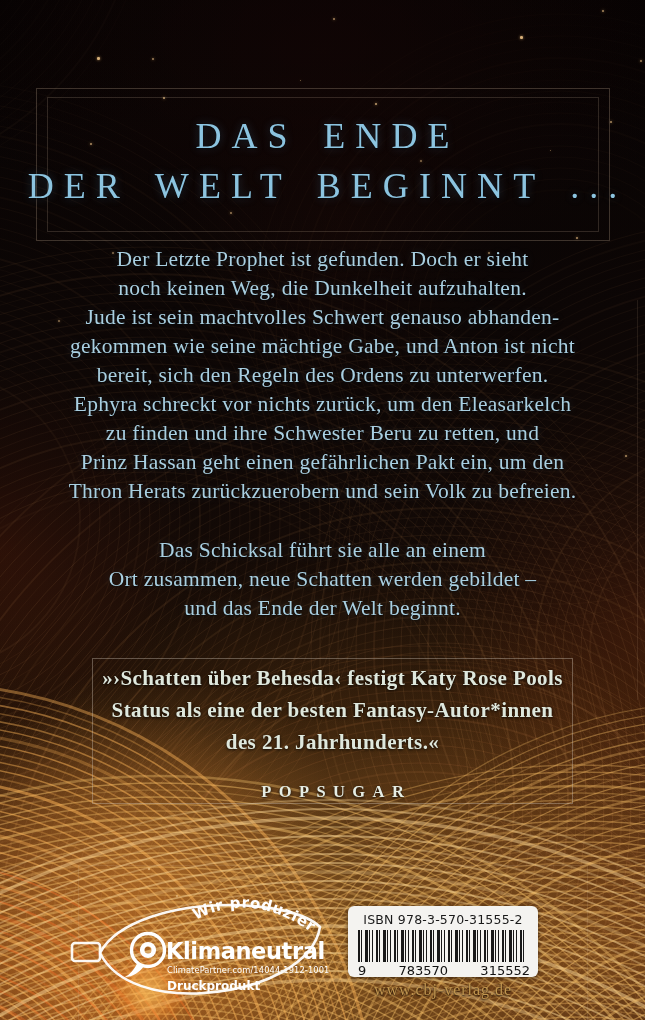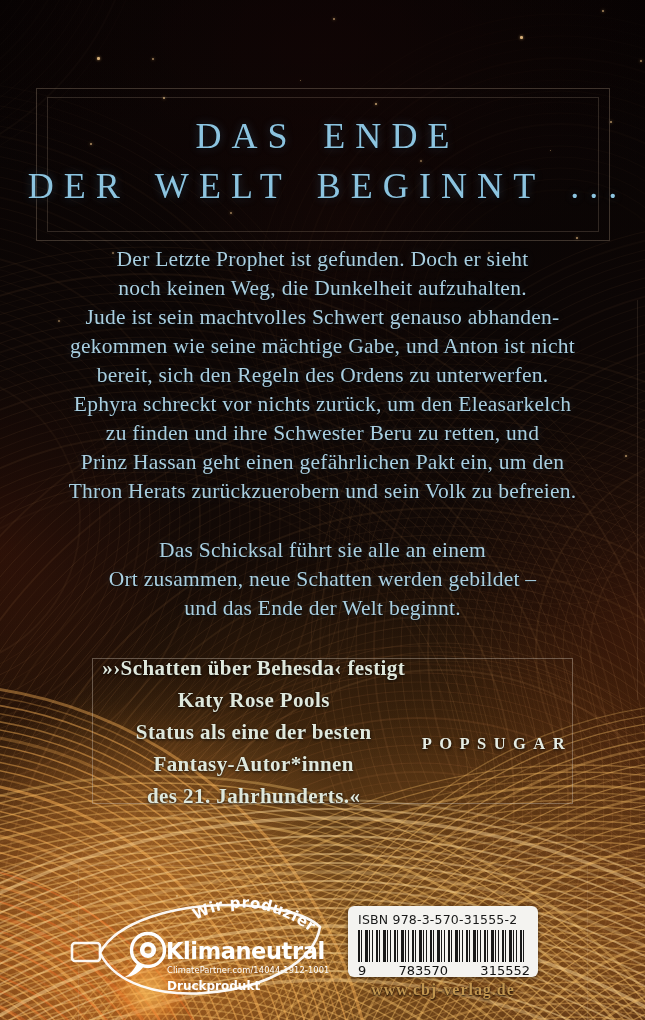--- a/index.html
+++ b/index.html
@@ -69,21 +69,21 @@
     color:var(--c-body,#a9cfe1);font-size:21.5px;line-height:29px;letter-spacing:0.012em;
     text-shadow:0 0 8px rgba(120,175,205,0.22), 0 1px 2px rgba(0,0,0,0.85);
   }
   .synopsis.p1{top:245px;text-align:center;}
   .synopsis.p2{top:536px;}
 
   
   .quote-box{
     position:absolute;left:92px;top:658px;width:481px;height:146px;
     border:1px solid rgba(205,195,182,0.38);
-    display:flex;flex-direction:row;align-items:center;justify-content:center;
+    display:flex;flex-direction:column;align-items:center;justify-content:center;
     padding-top:2px;box-sizing:border-box;
   }
   .quote-text{
     text-align:center;color:var(--c-quote,#dfe8dd);font-weight:700;
     font-size:21px;line-height:32px;letter-spacing:0.02em;
     text-shadow:0 1px 3px rgba(0,0,0,0.85);
   }
   .quote-source{
     margin-top:24px;color:#e6ede4;font-weight:700;font-size:16.5px;
     letter-spacing:0.45em;padding-left:0.45em;
@@ -98,39 +98,39 @@
   .b-id{fill:#ffffff;font-family:"DejaVu Sans", sans-serif;font-size:8.3px;letter-spacing:0.1px;}
   .b-product{fill:#ffffff;font-family:"DejaVu Sans", sans-serif;font-weight:700;font-size:12px;}
 
   
   .isbn-label{
     position:absolute;left:348px;top:906px;width:190px;height:71px;
     background:#f4f3f0;border-radius:6px;box-sizing:border-box;
     padding:6px 10px 4px 10px;box-shadow:0 1px 4px rgba(0,0,0,0.5);
   }
   .isbn-text{
-    font-family:"DejaVu Sans", sans-serif;font-size:12.5px;color:#1a1a1a;letter-spacing:0.2px;white-space:nowrap;
+    font-family:"DejaVu Sans", sans-serif;font-size:12.5px;color:#1a1a1a;letter-spacing:0.2px;white-space:nowrap;text-align:center;
   }
   .barcode{
     margin-top:3px;height:32px;width:168px;
     background:repeating-linear-gradient(90deg,
       #181818 0px,#181818 2px, transparent 2px, transparent 3px,
       #181818 3px,#181818 4px, transparent 4px, transparent 7px,
       #181818 7px,#181818 10px, transparent 10px, transparent 11px,
       #181818 11px,#181818 12px, transparent 12px, transparent 14px,
       #181818 14px,#181818 15px, transparent 15px, transparent 18px);
   }
   .barcode-digits{
     display:flex;justify-content:space-between;width:172px;margin-top:1px;
     font-family:"DejaVu Sans", sans-serif;font-size:13px;color:#111;
   }
   
   .website{
     position:absolute;left:338px;top:981px;width:210px;text-align:center;
-    color:var(--c-gold,#c2964f);font-weight:700;font-size:16px;letter-spacing:0.06em;
+    color:var(--c-gold,#c2964f);font-weight:400;font-size:16px;letter-spacing:0.06em;
     text-shadow:0 1px 2px rgba(0,0,0,0.85), 0 0 6px rgba(60,20,5,0.8);
   }
 </style>
 </head>
 <body>
 
 <div class="cover">
   <div class="layer bg-base"></div>
   <div class="layer glow-under"></div>
   <svg class="waves" id="waves" width="645" height="1020" viewBox="0 0 645 1020">

